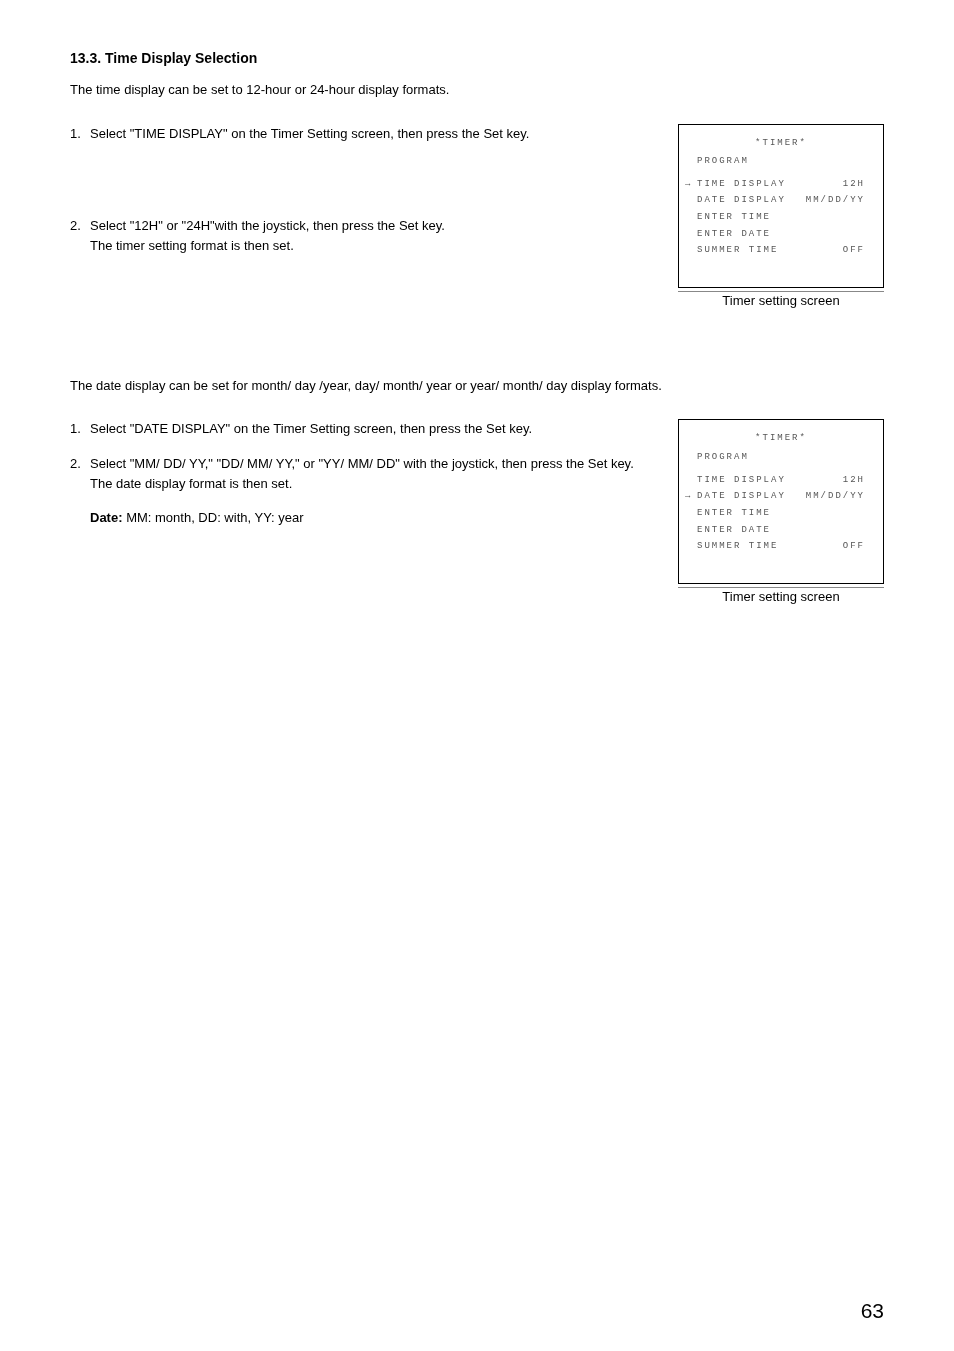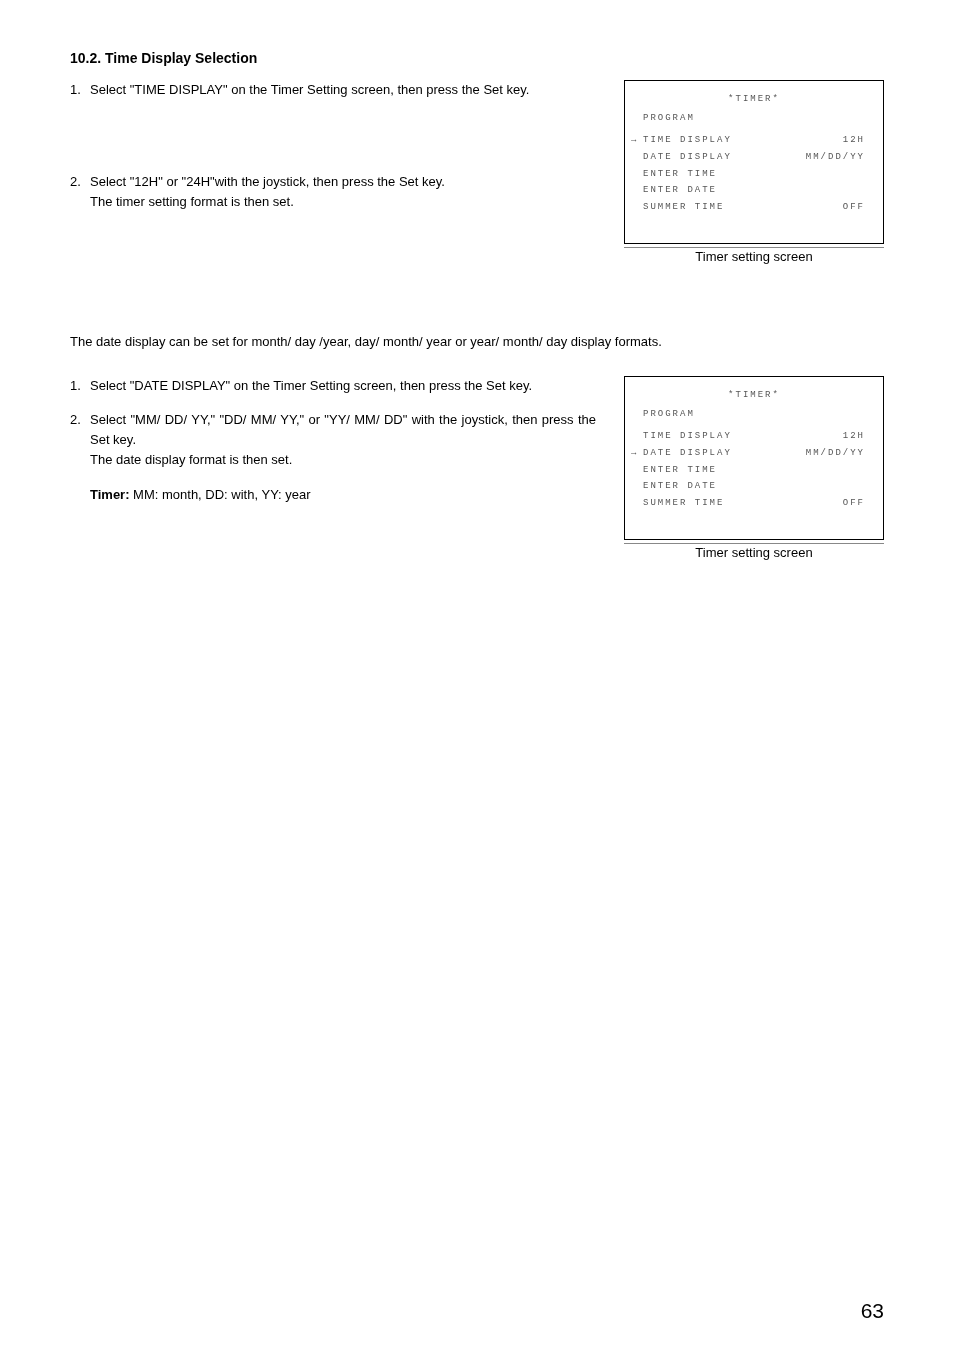--- a/index.html
+++ b/index.html
@@ -25,21 +25,21 @@
   .content-row {
     display: flex;
     gap: 28px;
     align-items: flex-start;
   }
   .left-col {
     flex: 1;
     font-size: 13px;
   }
   .right-col {
-    width: 260px;
+    width: 206px;
   }
   ol.step-list {
     list-style: none;
     counter-reset: step;
     padding-left: 0;
   }
   ol.step-list > li {
     counter-increment: step;
     padding-left: 20px;
     position: relative;
@@ -108,21 +108,22 @@
   }
   .border-top-caption {
     border-top: 0.5px solid #888;
     padding-top: 1px;
   }
 </style>
 </head>
 <body>
 
 <div class="section-block first">
-  <div class="section-heading">10.2. Time Display Selection</div>
+  <div class="section-heading">13.3. Time Display Selection</div>
+  <div class="body-text">The time display can be set to 12-hour or 24-hour display formats.</div>
 
   <div class="content-row">
     <div class="left-col">
       <ol class="step-list">
         <li>
           <span>Select "TIME DISPLAY" on the Timer Setting screen, then press the Set key.</span>
         </li>
         <li>
           <span>Select "12H" or "24H"with the joystick, then press the Set key.</span><br>
           <span>The timer setting format is then set.</span>
@@ -173,21 +174,21 @@
   <div class="content-row">
     <div class="left-col">
       <ol class="step-list">
         <li style="margin-bottom:14px;">
           <span>Select "DATE DISPLAY" on the Timer Setting screen, then press the Set key.</span>
         </li>
         <li>
           <span>Select "MM/ DD/ YY," "DD/ MM/ YY," or "YY/ MM/ DD" with the joystick, then press the Set key.</span><br>
           <span>The date display format is then set.</span>
           <div class="subnote">
-            <span class="note-label">Timer:</span><span> MM: month, DD: with, YY: year</span>
+            <span class="note-label">Date:</span><span> MM: month, DD: with, YY: year</span>
           </div>
         </li>
       </ol>
     </div>
 
     <div class="right-col">
       <div class="screen-box">
         <div class="screen-title">*TIMER*</div>
         <div class="screen-row">
           <span class="label">PROGRAM</span>

